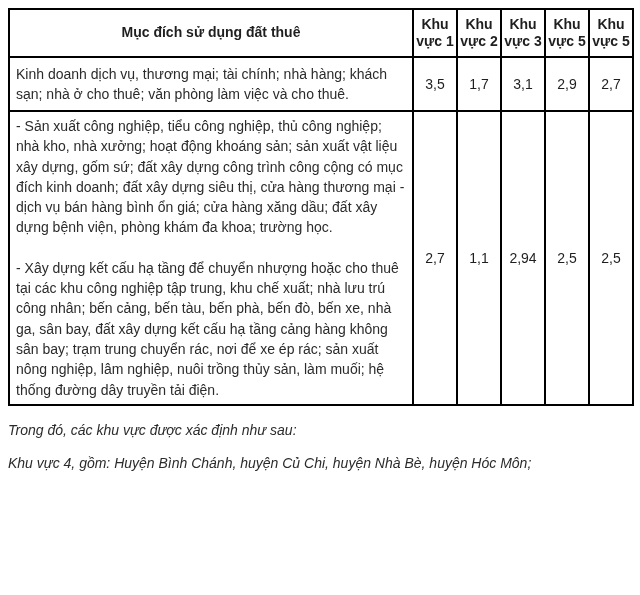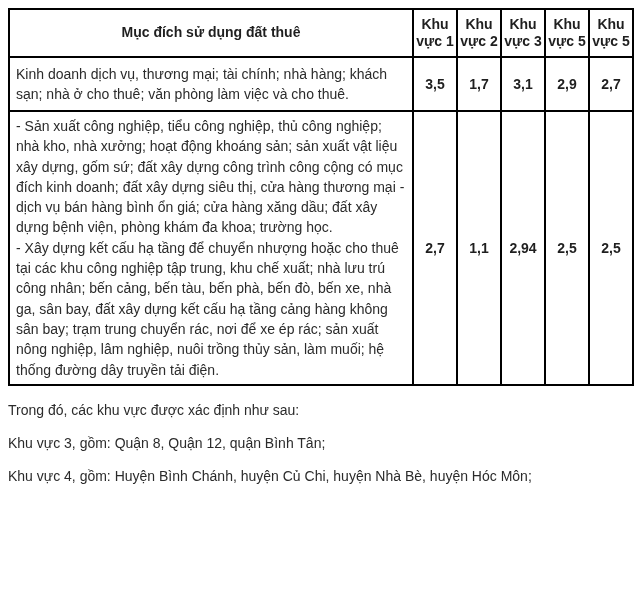--- a/index.html
+++ b/index.html
@@ -36,33 +36,34 @@
     line-height: 1.25;
     color: #1f1f1f;
   }
   td.purpose {
     text-align: left;
     vertical-align: middle;
     padding: 4px 6px;
     line-height: 1.45;
   }
   td.purpose p { margin: 0; }
-  td.purpose p + p { }
+  td.purpose p + p { margin-top: 20px; }
   tr.row-1 td.purpose { height: 54px; }
   td.val {
     text-align: center;
     vertical-align: middle;
-    font-weight: bold;
+    font-weight: normal;
     padding: 0;
     color: #1f1f1f;
   }
   .notes { padding: 2px 0 0 0; }
   .notes p {
     margin: 12px 0;
     line-height: 1.5;
+    font-style: italic;
   }
 </style>
 </head>
 <body>
 
 <div class="page">
 
   <table class="rent-table">
     <colgroup>
       <col style="width: 404px">
@@ -102,18 +103,17 @@
         <td class="val">1,1</td>
         <td class="val">2,94</td>
         <td class="val">2,5</td>
         <td class="val">2,5</td>
       </tr>
     </tbody>
   </table>
 
   <div class="notes">
     <p>Trong đó, các khu vực được xác định như sau:</p>
-    <p>Khu vực 3, gồm: Quận 8, Quận 12, quận Bình Tân;</p>
     <p>Khu vực 4, gồm: Huyện Bình Chánh, huyện Củ Chi, huyện Nhà Bè, huyện Hóc Môn;</p>
 
   </div>
 
 </div>
 
 </body></html>

